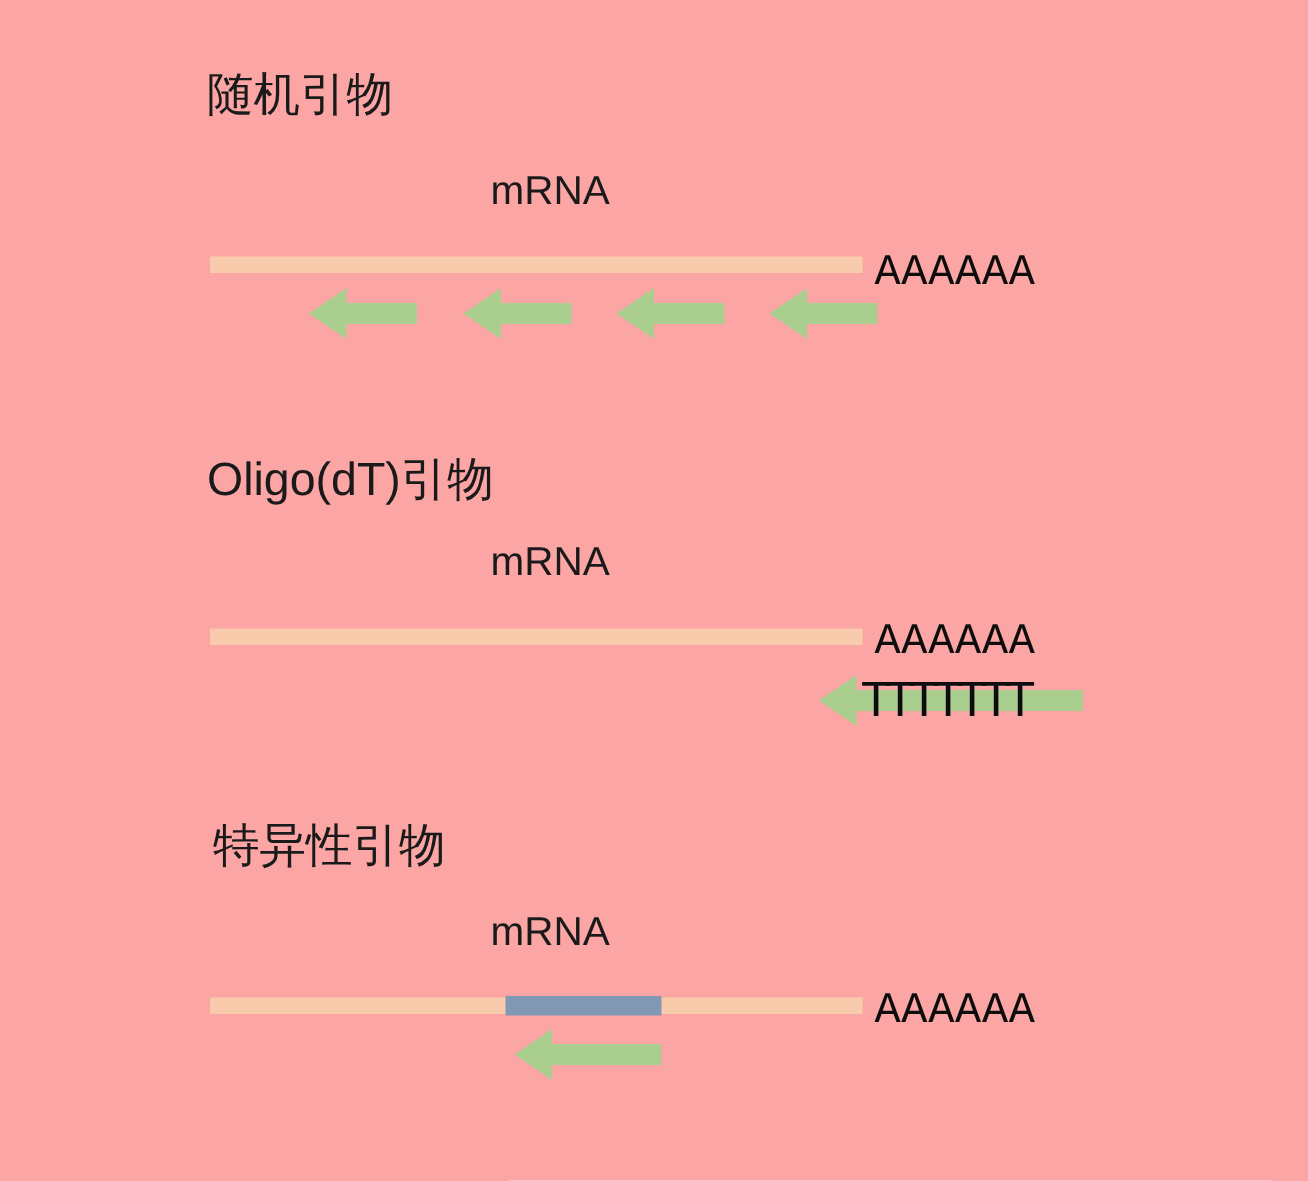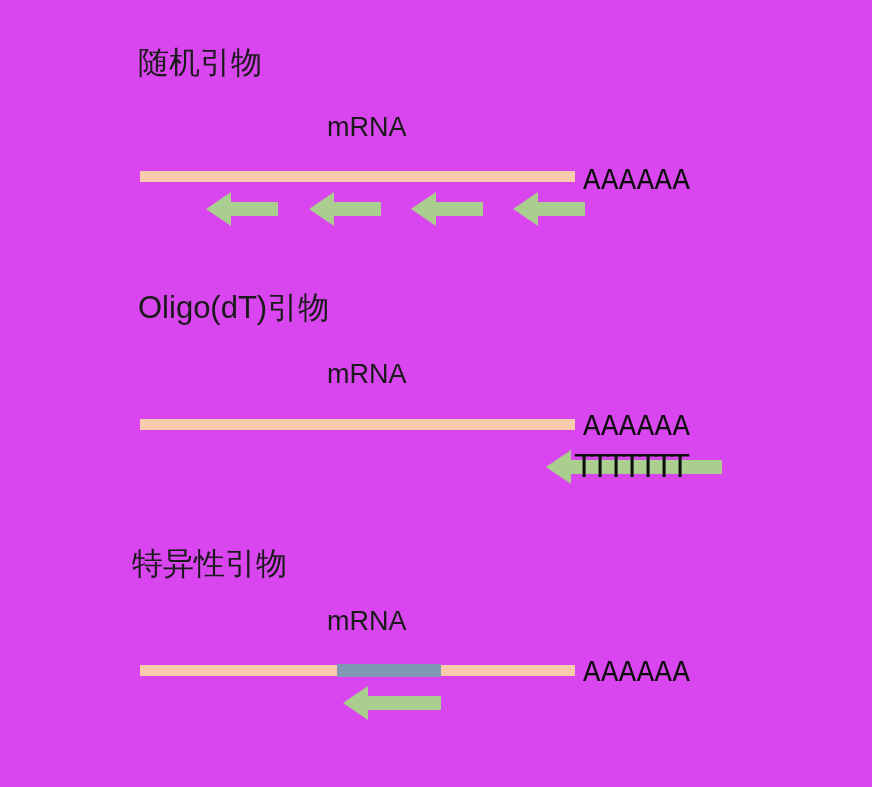--- a/index.html
+++ b/index.html
@@ -11,21 +11,21 @@
     width: 872px;
     height: 787px;
     font-family: "Liberation Sans", "DejaVu Sans", sans-serif;
     color: #000000;
     overflow: hidden;
   }
   .canvas {
     position: relative;
     width: 872px;
     height: 787px;
-    background: #d946ef;
+    background: #fca5a5;
   }
 
   
   .section-title {
     position: absolute;
     font-size: 31px;
     line-height: 1;
     color: #1a1a1a;
     white-space: nowrap;
     font-weight: 400;
@@ -158,21 +158,21 @@
       <div class="shaft" style="width:48px;"></div>
     </div>
 
     <div class="arrow-left" style="left:513px; top:192px; width:72px; height:34px;">
       <div class="head"></div>
       <div class="shaft" style="width:48px;"></div>
     </div>
   </div>
 
   <div>
-    <div class="section-title" style="left:138px; top:292px;">Oligo(dT)引物</div>
+    <div class="section-title" style="left:138px; top:304px;">Oligo(dT)引物</div>
 
     <div class="mrna-label" style="left:327px; top:361px;">mRNA</div>
 
     <div class="strand" style="left:140px; top:419px; width:435px;"></div>
 
     <div class="polya-label" style="left:583px; top:413px;">AAAAAA</div>
 
     <div class="oligo-primer" style="left:546px; top:450px; width:176px; height:34px;">
       <div class="head"></div>
       <div class="shaft" style="width:152px;"></div>
@@ -182,21 +182,21 @@
         <span>T</span>
         <span>T</span>
         <span>T</span>
         <span>T</span>
         <span>T</span>
       </div>
     </div>
   </div>
 
   <div>
-    <div class="section-title" style="left:132px; top:548px;">特异性引物</div>
+    <div class="section-title" style="left:142px; top:548px;">特异性引物</div>
 
     <div class="mrna-label" style="left:327px; top:608px;">mRNA</div>
 
     <div class="strand" style="left:140px; top:665px; width:435px;"></div>
 
     <div class="strand-target" style="left:337px; top:664px; width:104px;"></div>
 
     <div class="polya-label" style="left:583px; top:659px;">AAAAAA</div>
 
     <div class="arrow-left" style="left:343px; top:686px; width:98px; height:34px;">

